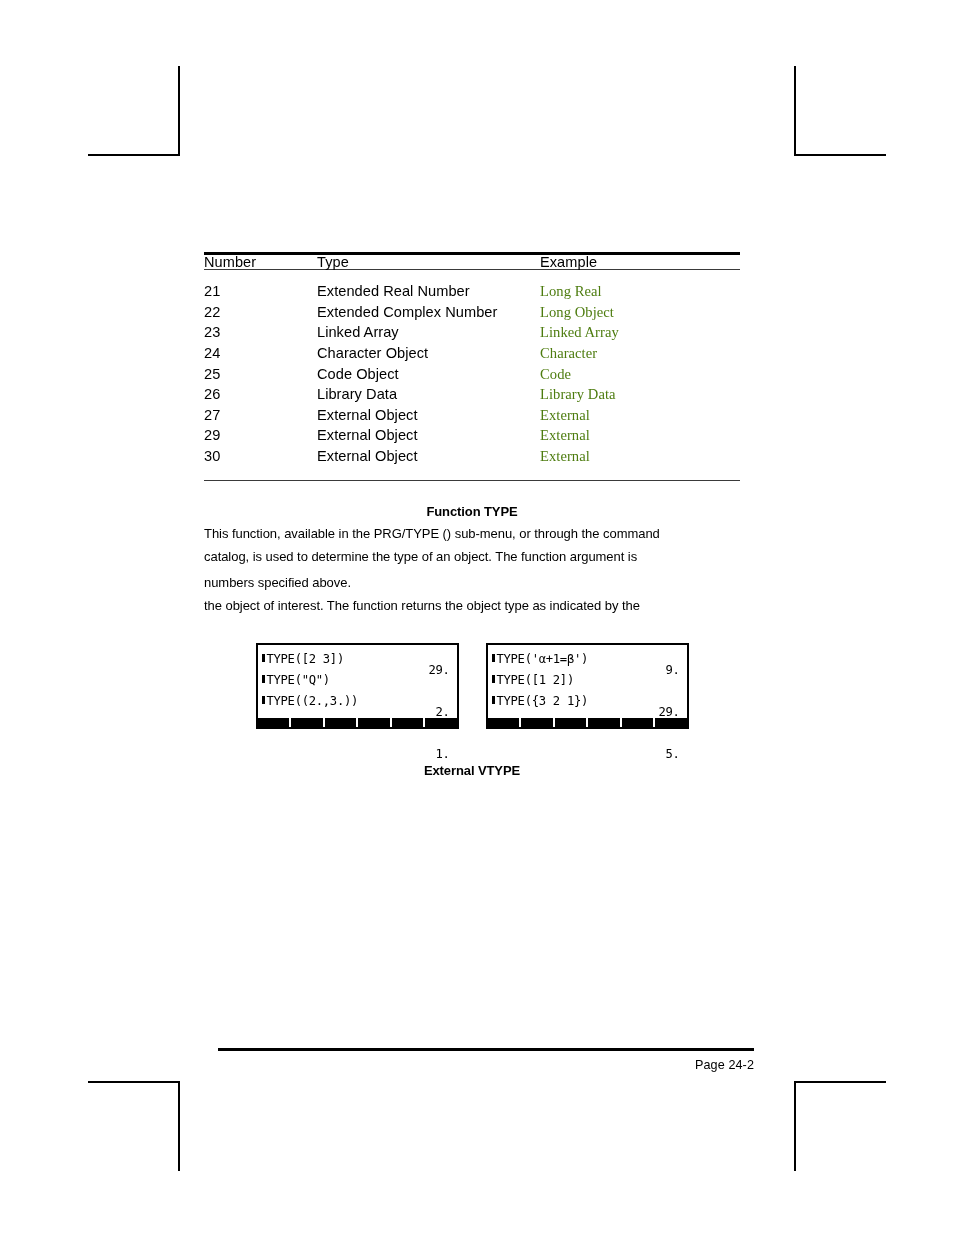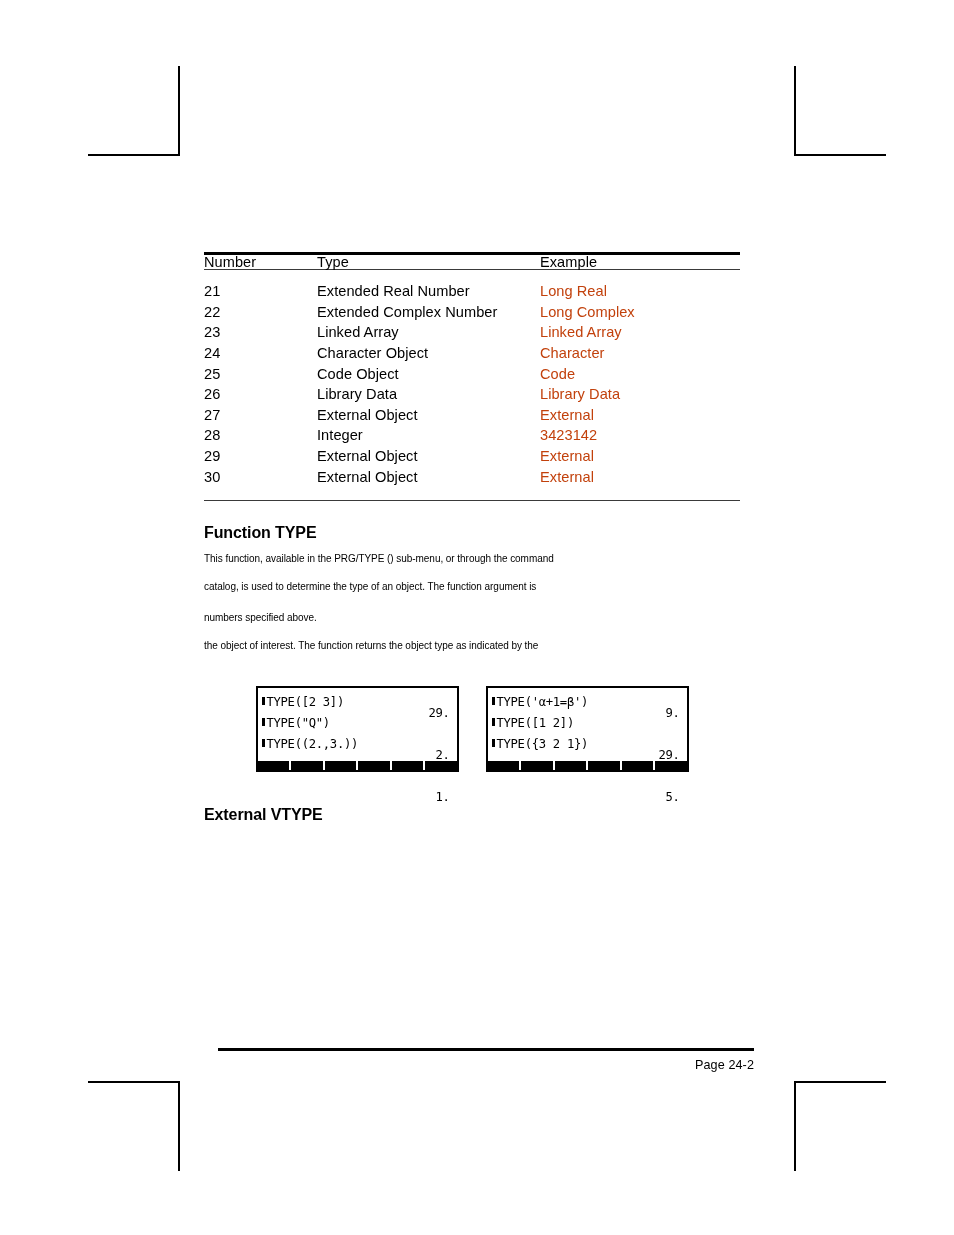--- a/index.html
+++ b/index.html
@@ -86,40 +86,41 @@
   }
   .body-row td {
     font-size: 14.6px;
     line-height: 20.6px;
     letter-spacing: 0.05px;
   }
   .body-row:first-child td { padding-top: 11px; }
   .body-row:last-child  td { padding-bottom: 13px; }
 
   .mono {
-    font-family: Liberation Sans, sans-serif;
+    font-family: Liberation Serif, serif;
     font-size: 13.2px;
     letter-spacing: 0.6px;
-    color: #c2410c;
+    color: #4d7c0f;
   }
 
   
   h2.sect {
-    font-size: 16px;
+    font-size: 13px;
     font-weight: bold;
     margin: 0;
     padding: 0;
     letter-spacing: -0.1px;
+    text-align: center;
   }
   #heading-type { margin-top: 23px; }
   #heading-vtype { margin-top: 34px; }
 
   p.para {
-    font-size: 10px;
-    line-height: 28px;
+    font-size: 13px;
+    line-height: 23px;
     margin: 3px 0 0 0;
     padding: 0;
     letter-spacing: -0.05px;
   }
   #para-type .ln { display: block; }
   #para-type .ln.last { margin-top: 3px; }
   #para-vtype .ln { display: block; }
 
   
   #calc-row {
@@ -242,21 +243,21 @@
       </colgroup>
       <tbody id="table-body-rows">
           <tr class="body-row">
             <td>21</td>
             <td>Extended Real Number</td>
             <td class="mono">Long Real</td>
           </tr>
           <tr class="body-row">
             <td>22</td>
             <td>Extended Complex Number</td>
-            <td class="mono">Long Complex</td>
+            <td class="mono">Long Object</td>
           </tr>
           <tr class="body-row">
             <td>23</td>
             <td>Linked Array</td>
             <td class="mono">Linked Array</td>
           </tr>
           <tr class="body-row">
             <td>24</td>
             <td>Character Object</td>
             <td class="mono">Character</td>
@@ -268,25 +269,20 @@
           </tr>
           <tr class="body-row">
             <td>26</td>
             <td>Library Data</td>
             <td class="mono">Library Data</td>
           </tr>
           <tr class="body-row">
             <td>27</td>
             <td>External Object</td>
             <td class="mono">External</td>
-          </tr>
-          <tr class="body-row">
-            <td>28</td>
-            <td>Integer</td>
-            <td class="mono">3423142</td>
           </tr>
           <tr class="body-row">
             <td>29</td>
             <td>External Object</td>
             <td class="mono">External</td>
           </tr>
           <tr class="body-row">
             <td>30</td>
             <td>External Object</td>
             <td class="mono">External</td>

